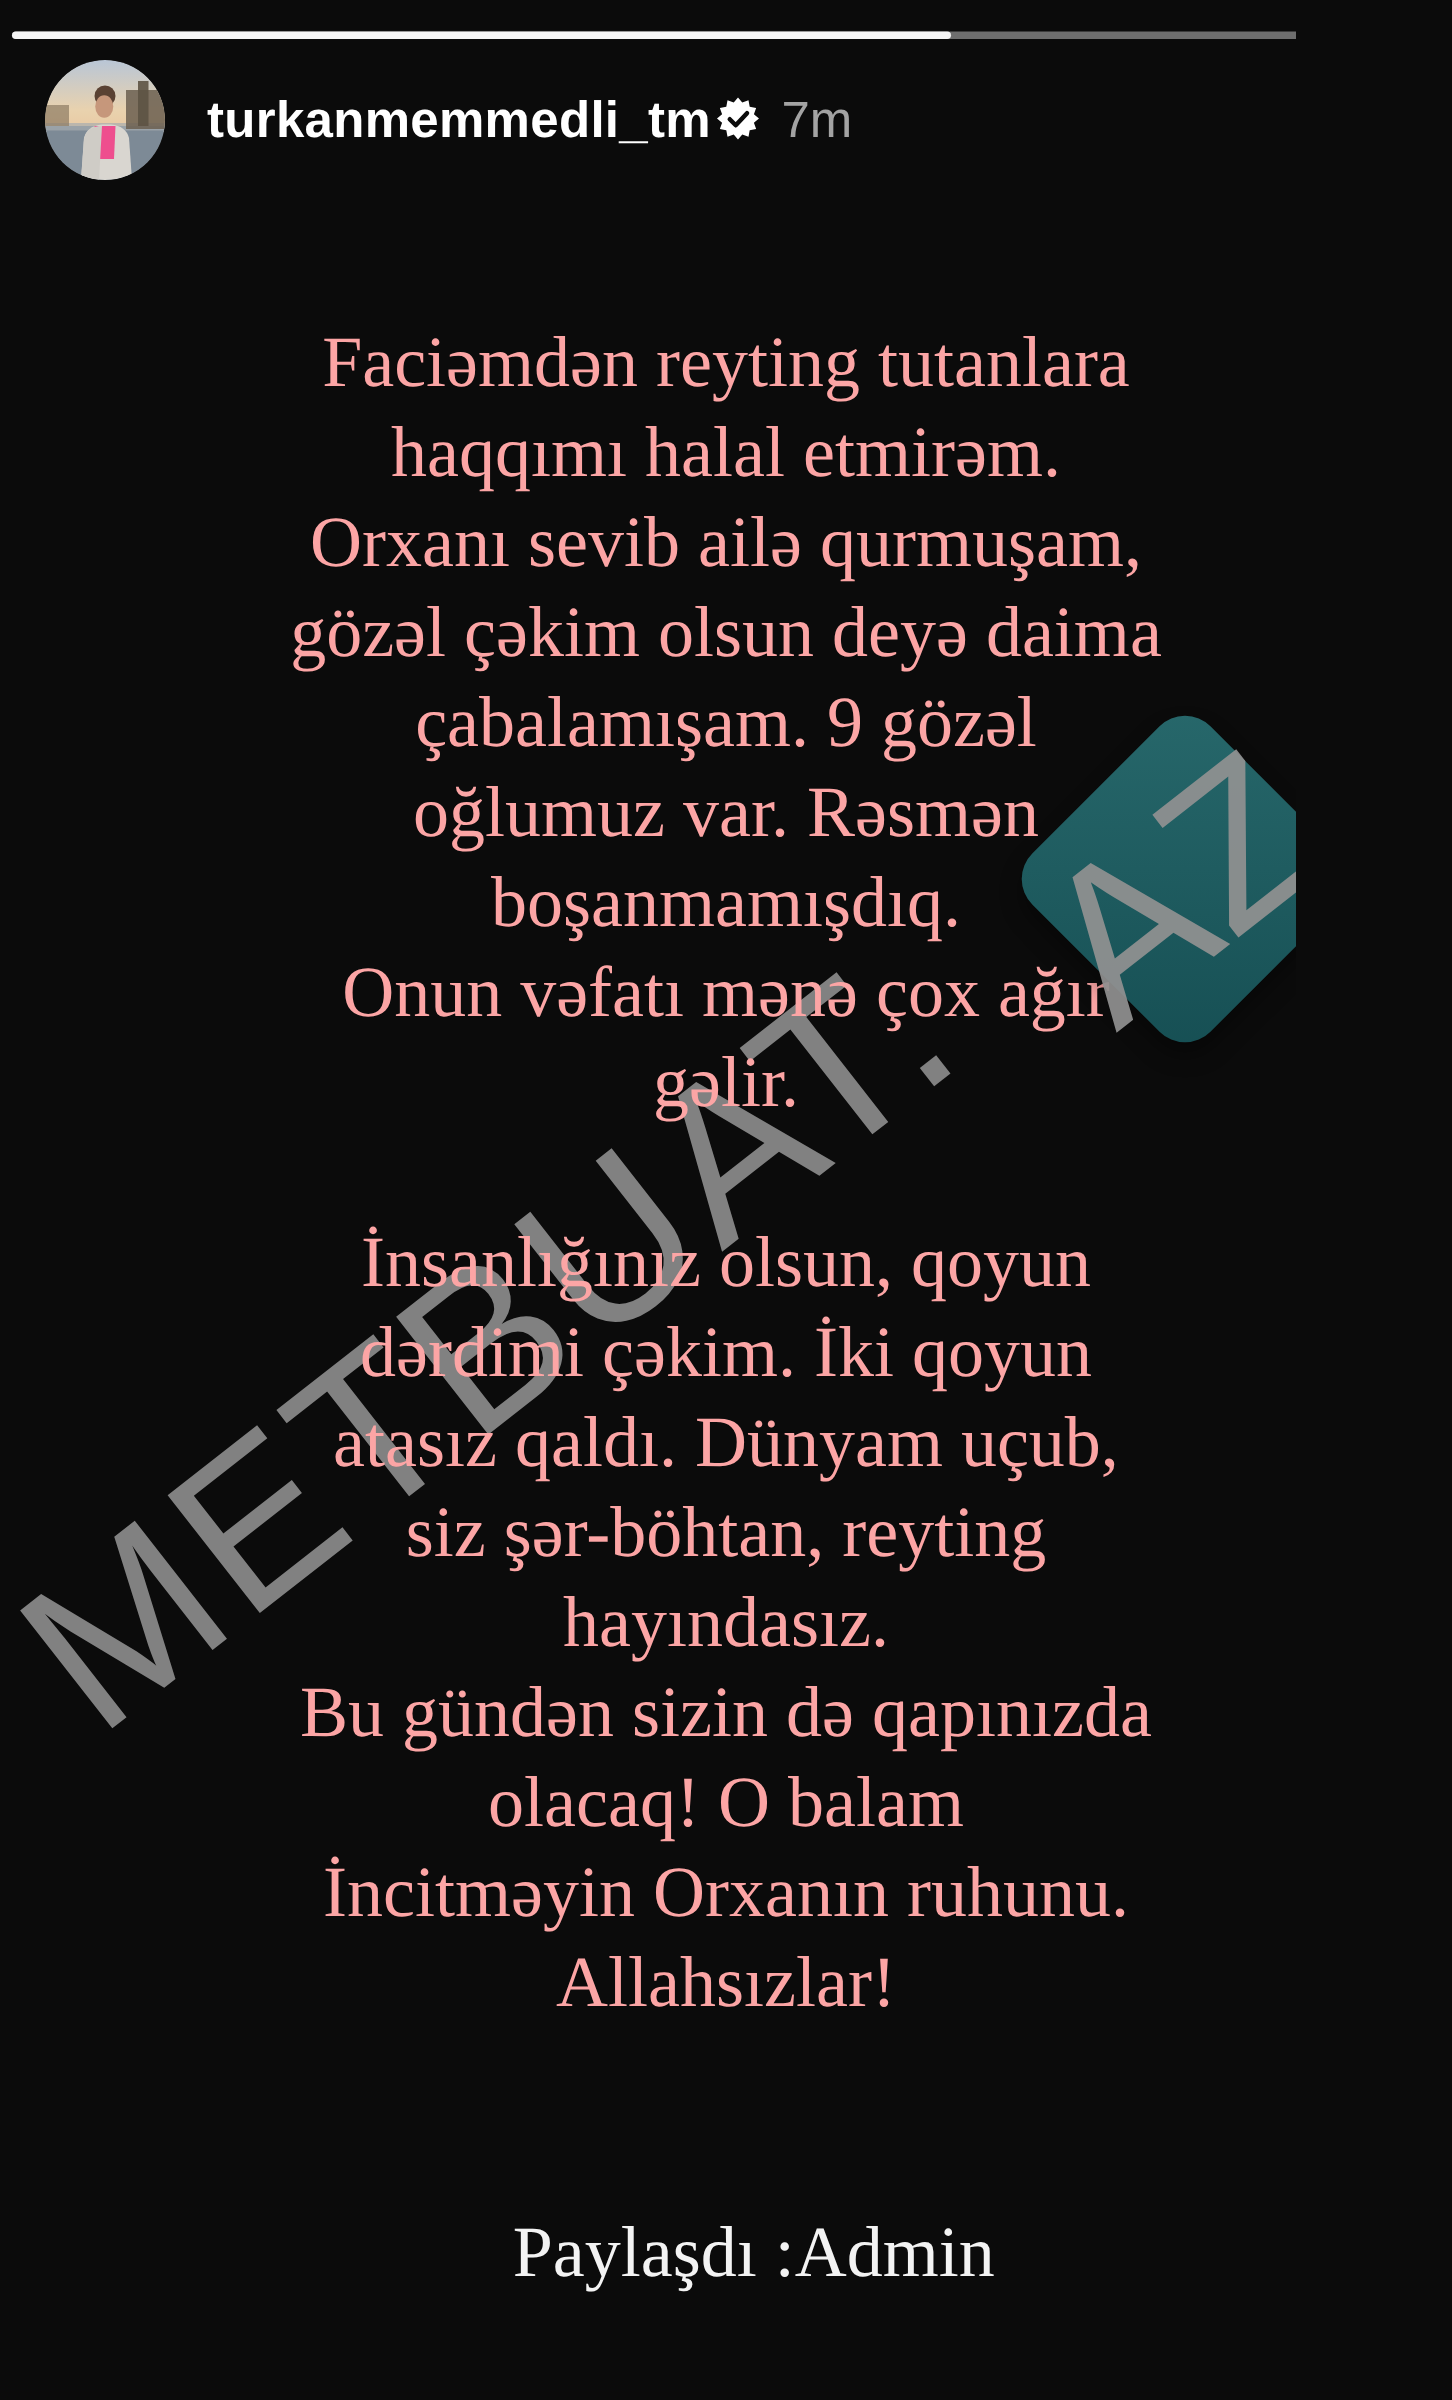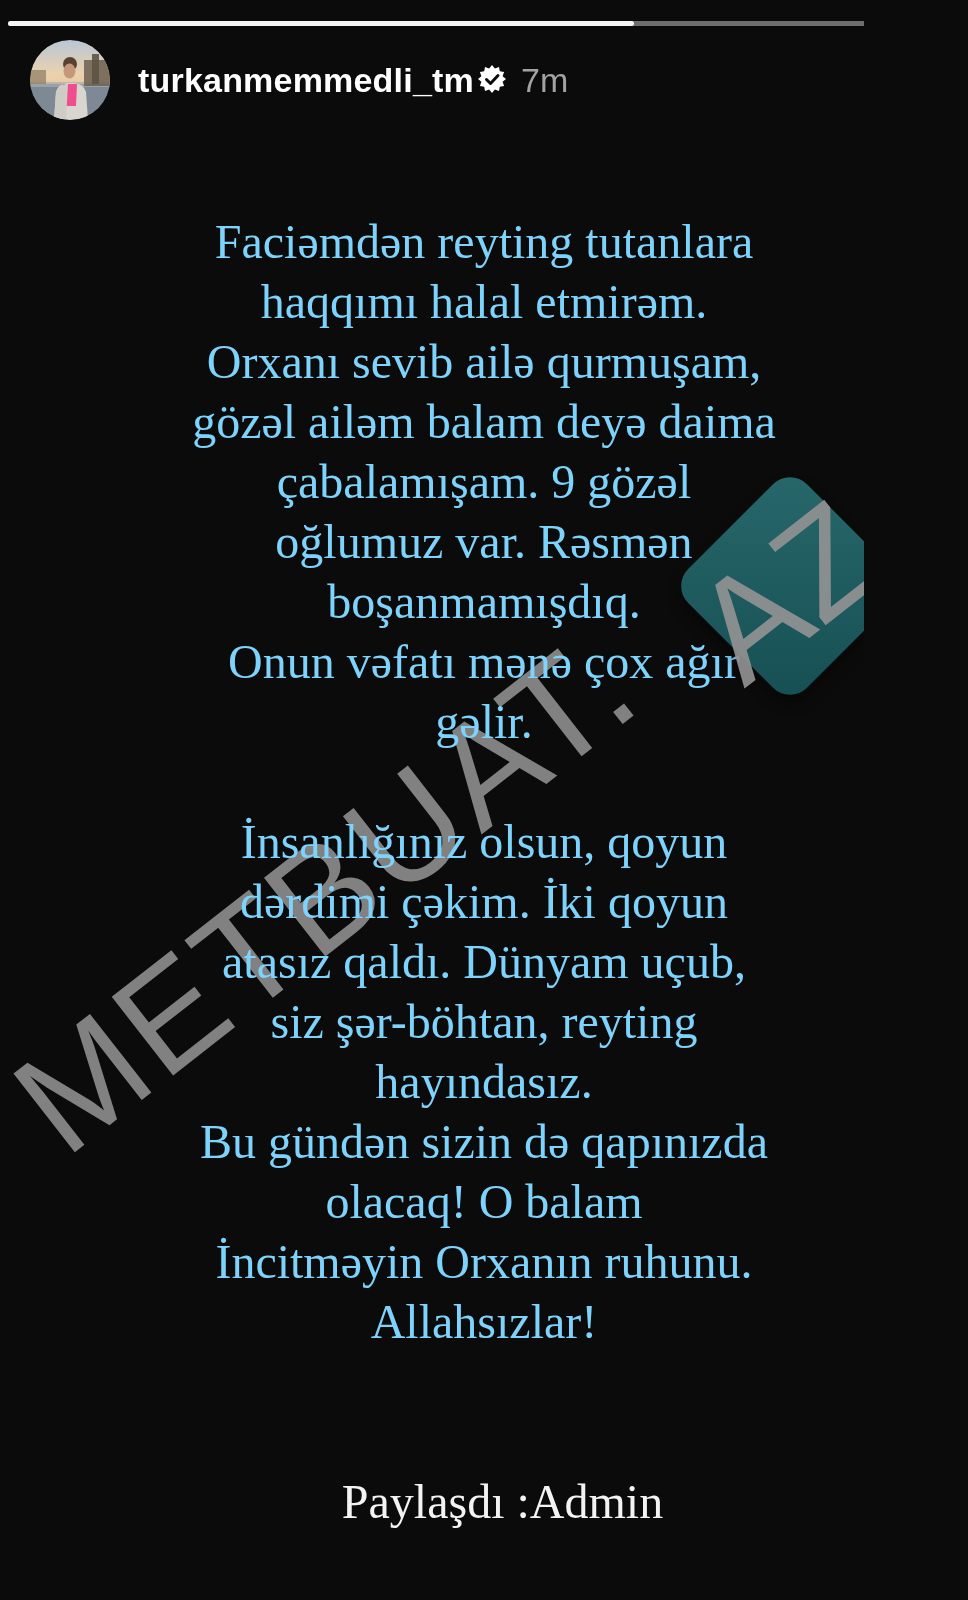--- a/index.html
+++ b/index.html
@@ -46,21 +46,21 @@
   .wm-text {
     position:absolute; left:35px; top:1048px; z-index:1;
     font-size:145px; color:rgba(150,150,150,0.85); letter-spacing:4px;
     transform:rotate(-38deg); transform-origin:0 50%;
     white-space:nowrap; line-height:145px;
   }
 
   
   .story-text {
     position:absolute; left:0; top:212px; width:968px; z-index:2;
-    text-align:center; color:#7dd3fc;
+    text-align:center; color:#fca5a5;
     font-family:"Liberation Serif", serif;
     font-size:48px; line-height:60px;
   }
   .story-text .line { height:60px; white-space:nowrap; }
   .footer-line {
     margin-top:60px; height:60px; text-align:center; color:#f3f3f3;
     font-family:"Liberation Serif", serif; font-size:48px; line-height:60px;padding-left:37px;
   }
 
   
@@ -130,21 +130,21 @@
     </div>
   </div>
 
   <div class="wm-text">METBUAT.</div>
 
   <div class="story-text">
 
   <div class="line">Faciəmdən reyting tutanlara</div>
       <div class="line">haqqımı halal etmirəm.</div>
       <div class="line">Orxanı sevib ailə qurmuşam,</div>
-      <div class="line">gözəl ailəm balam deyə daima</div>
+      <div class="line">gözəl çəkim olsun deyə daima</div>
       <div class="line">çabalamışam. 9 gözəl</div>
       <div class="line">oğlumuz var. Rəsmən</div>
       <div class="line">boşanmamışdıq.</div>
       <div class="line">Onun vəfatı mənə çox ağır</div>
       <div class="line">gəlir.</div>
       <div class="line">&nbsp;</div>
       <div class="line">İnsanlığınız olsun, qoyun</div>
       <div class="line">dərdimi çəkim. İki qoyun</div>
       <div class="line">atasız qaldı. Dünyam uçub,</div>
       <div class="line">siz şər-böhtan, reyting</div>

